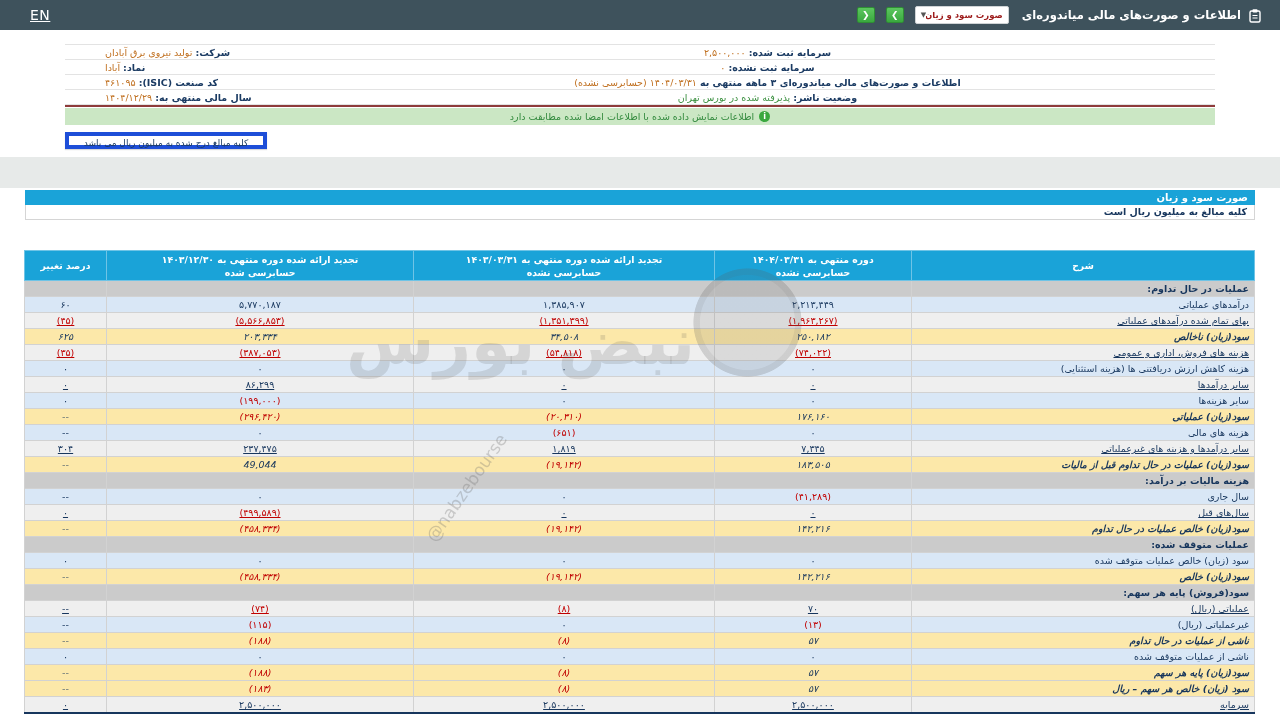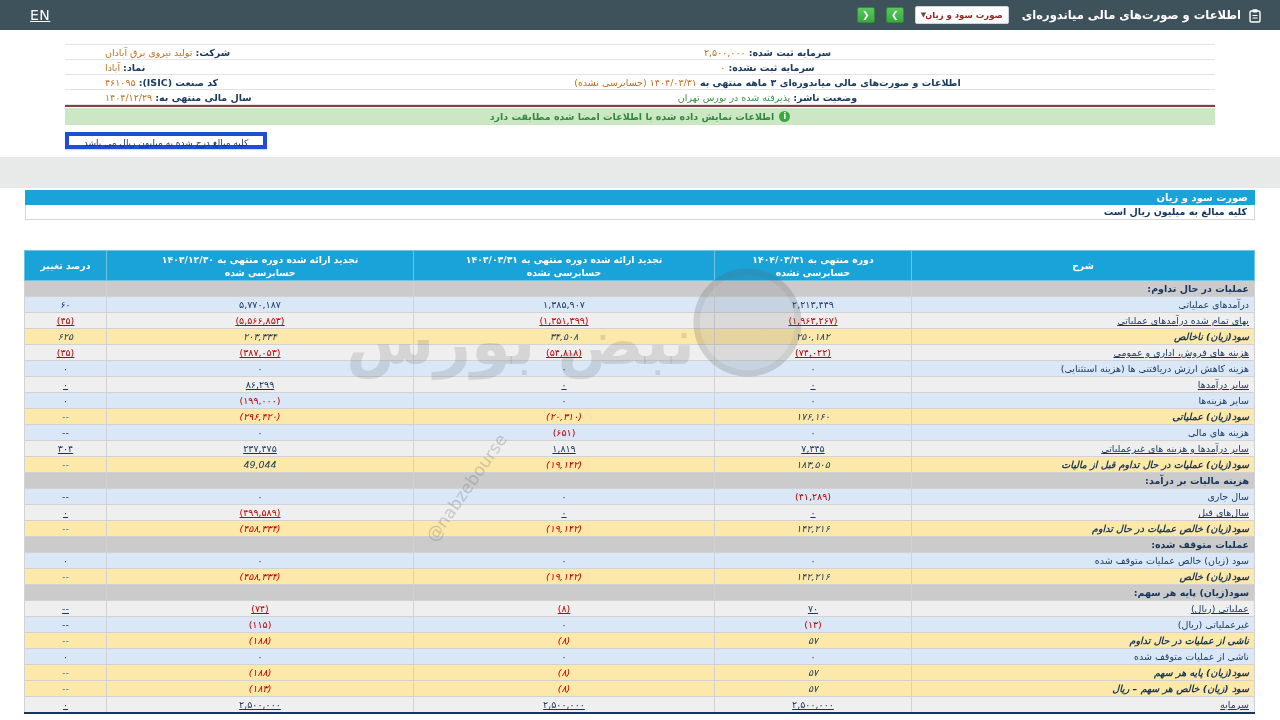--- a/index.html
+++ b/index.html
@@ -19,21 +19,21 @@
   
   .info-wrap { margin:14px 65px 0 65px; border-top:1px solid #e3e3e3; }
   .info-row { height:15px; border-bottom:1px solid #e3e3e3; display:flex; align-items:center; font-size:9.5px; }
   .cell-right { width:255px; text-align:left; padding-left:40px; white-space:nowrap; }
   .cell-mid { flex:1; text-align:center; white-space:nowrap; }
   .lbl { color:#1B3B63; font-weight:bold; }
   .val-orange { color:#C07020; }
   .val-green { color:#3C9141; }
   .maroon-line { margin:0 65px; border-top:2px solid #8E3B3B; }
   .notice-bar { margin:1px 65px 0; height:17px; background:#CBE7C4; display:flex; align-items:center; justify-content:center; gap:5px; }
-  .notice-text { color:#338A3E; font-size:9.5px; font-weight:bold; }
+  .notice-text { color:#338A3E; font-size:9.5px; font-weight:normal; }
   .i-icon { width:11px; height:11px; border-radius:50%; background:#3aa83f; color:#fff; font-size:8px; line-height:11px; text-align:center; font-weight:bold; }
   .unit-row { padding:7px 65px 0; }
   .unit-btn { width:202px; height:17px; background:#fff; border:4px solid #1d4ed8; box-shadow:0 1px 1px rgba(0,0,0,.15); font-size:9px; color:#1B3B63; text-align:center; line-height:15px; margin-right:auto; margin-left:0; cursor:pointer; }
   .gray-band { height:31px; background:#E7EAE9; margin-top:8px; }
 
   
   .stmt-title { margin:2px 25px 0; height:15px; background:#1AA3D8; color:#fff; font-size:10px; font-weight:bold; line-height:15px; padding-right:7px; }
   .stmt-sub { margin:0 25px; height:15px; background:#fff; border:1px solid #d5d5d5; border-top:none; color:#17365D; font-size:9.5px; font-weight:bold; line-height:14px; padding-right:7px; }
 
   
@@ -271,21 +271,21 @@
           <td class="c-pct num">۰</td>
         </tr>
         <tr class="r-yellow">
           <td class="c-desc">سود(زیان) خالص</td>
           <td class="c-v1 num">۱۴۲,۲۱۶</td>
           <td class="c-v2 num neg">(۱۹,۱۴۲)</td>
           <td class="c-v3 num neg">(۴۵۸,۳۳۴)</td>
           <td class="c-pct num">--</td>
         </tr>
         <tr class="r-section">
-          <td class="c-desc">سود(زیان) پایه هر سهم:</td>
+          <td class="c-desc">سود(فروش) پایه هر سهم:</td>
           <td class="c-v1 num"></td>
           <td class="c-v2 num"></td>
           <td class="c-v3 num"></td>
           <td class="c-pct num"></td>
         </tr>
         <tr class="r-gray">
           <td class="c-desc">عملیاتی (ریال)</td>
           <td class="c-v1 num">۷۰</td>
           <td class="c-v2 num neg">(۸)</td>
           <td class="c-v3 num neg">(۷۴)</td>

